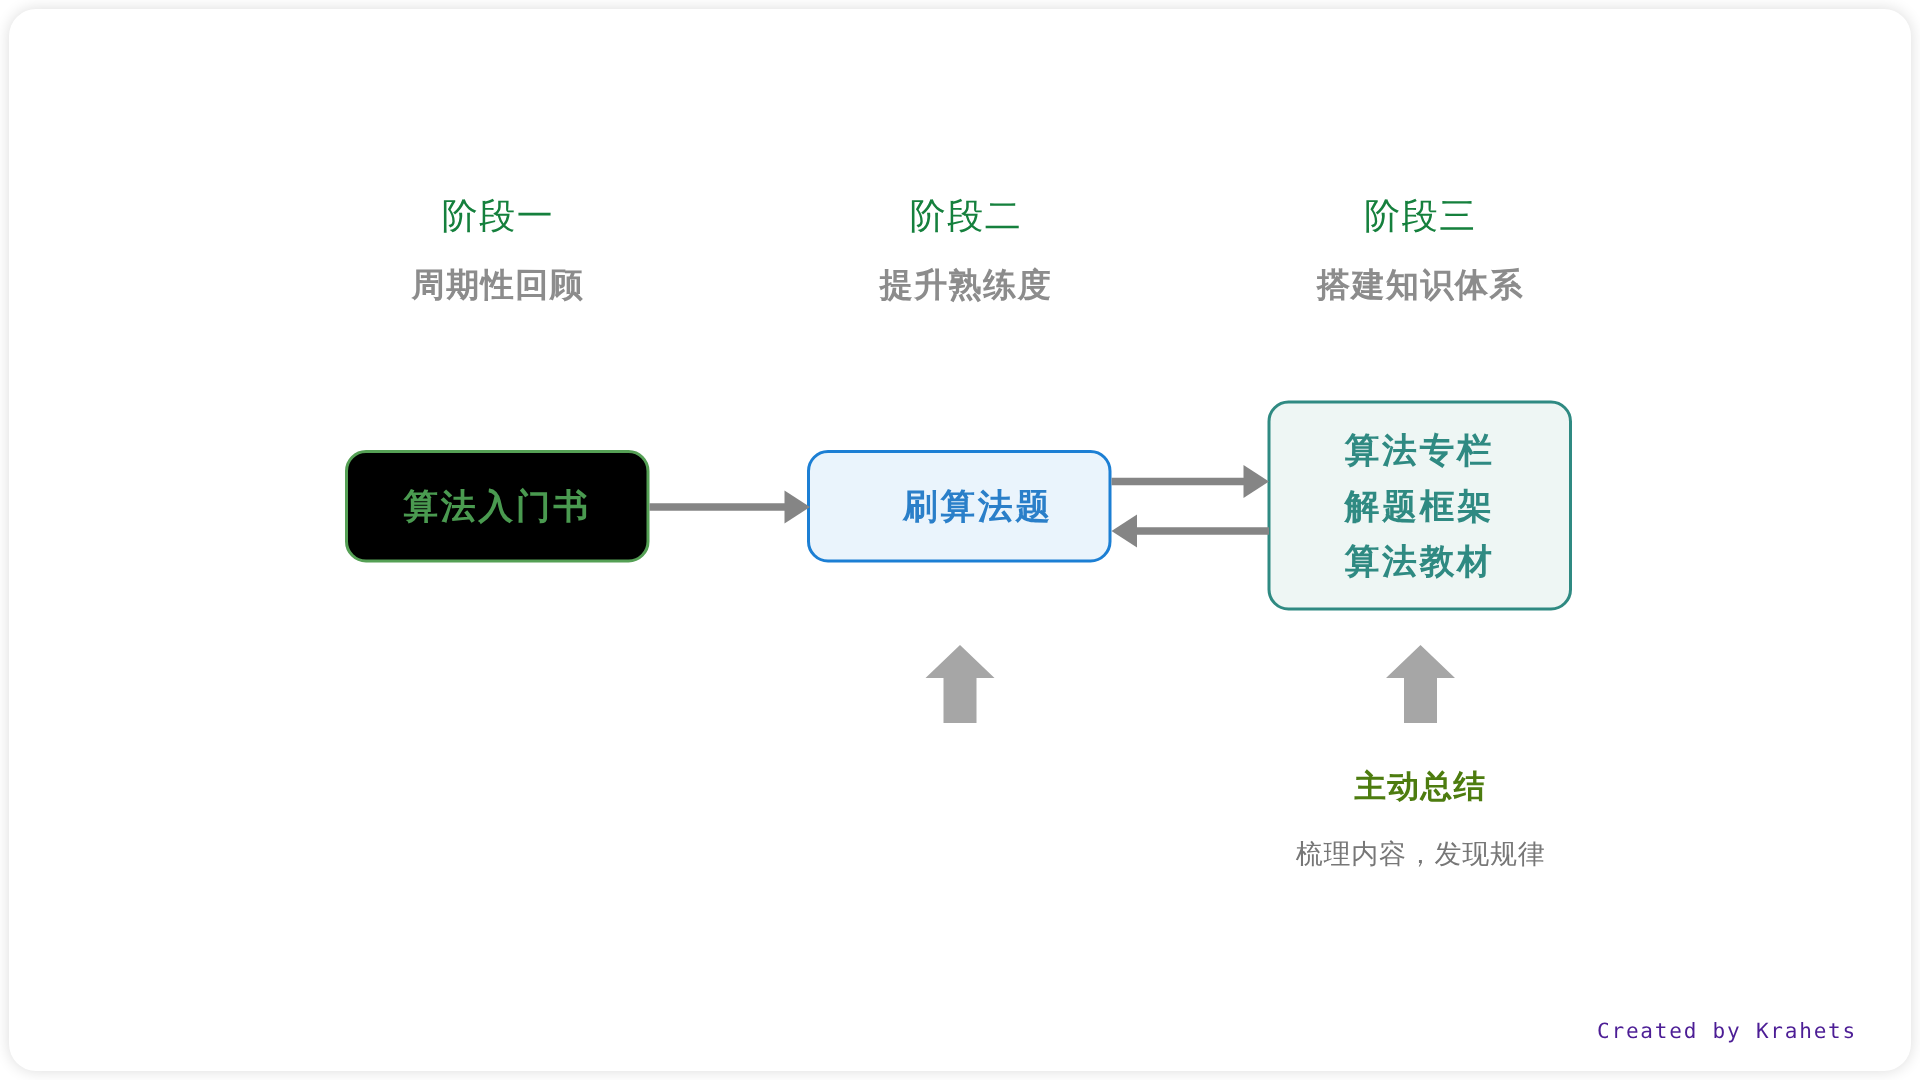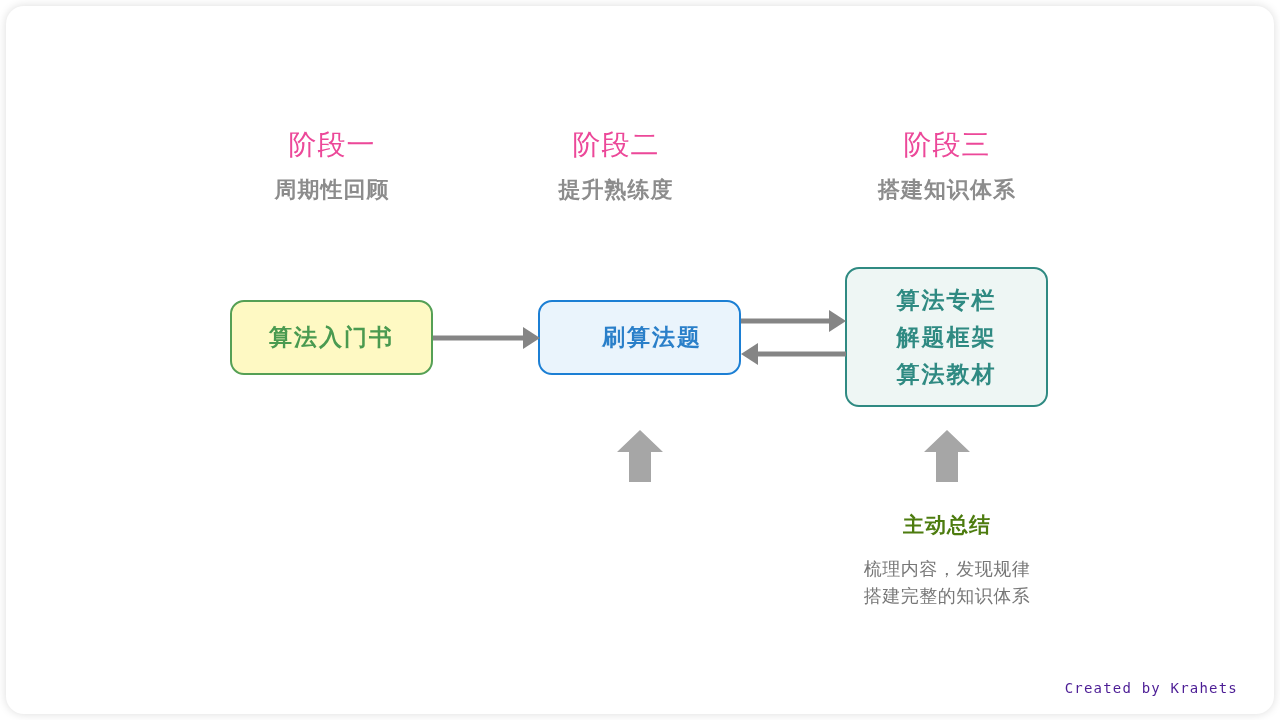--- a/index.html
+++ b/index.html
@@ -30,23 +30,23 @@
     border-radius: 18px;
     box-shadow: 0 0 10px rgba(0,0,0,0.14);
   }
 
   .stage-header {
     position: absolute;
     text-align: center;
     width: 260px;
   }
   .stage-sub {
-    font-size: 28px;
+    font-size: 24px;
     font-weight: 400;
-    color: #ec4899;
+    color: #15803d;
     letter-spacing: 1px;
     line-height: 30px;
   }
   .stage-title {
     font-size: 22px;
     font-weight: bold;
     color: #8c8c8c;
     letter-spacing: 1px;
     line-height: 30px;
     margin-top: 15px;
@@ -66,21 +66,21 @@
     font-size: 23px;
     letter-spacing: 2px;
     text-align: right;
   }
 
   #node-book {
     left: 230px;
     top: 300px;
     width: 203px;
     height: 75px;
-    background: #fef9c3;
+    background: #000000;
     border-color: #55a055;
     color: #4a9a50;
   }
 
   #node-practice {
     left: 538px;
     top: 300px;
     width: 203px;
     height: 75px;
     background: #eaf4fc;
@@ -143,21 +143,21 @@
 <body>
 
 <div id="canvas">
   <div id="card"></div>
 
   <div class="stage-header" style="left:202px; top:130px;">
     <div class="stage-sub">阶段一</div>
     <div class="stage-title">周期性回顾</div>
   </div>
 
-  <div class="stage-header" style="left:486px; top:130px;">
+  <div class="stage-header" style="left:514px; top:130px;">
     <div class="stage-sub">阶段二</div>
     <div class="stage-title">提升熟练度</div>
   </div>
 
   <div class="stage-header" style="left:817px; top:130px;">
     <div class="stage-sub">阶段三</div>
     <div class="stage-title">搭建知识体系</div>
   </div>
 
   <div class="node" id="node-book">
@@ -195,18 +195,17 @@
 
   <svg class="arrow-svg" style="left:924px; top:430px;" width="46" height="52">
     <polygon points="23,0 46,22 34,22 34,52 12,52 12,22 0,22" fill="#a6a6a6"></polygon>
   </svg>
 
 
   <div class="annot" style="left:797px; top:511px;">
     <div class="annot-title teal">主动总结</div>
     <div class="annot-desc">
       <div>梳理内容，发现规律</div>
-      <div>搭建完整的知识体系</div>
     </div>
   </div>
 
   <div class="credit">Created by Krahets</div>
 </div>
 
 </body></html>

